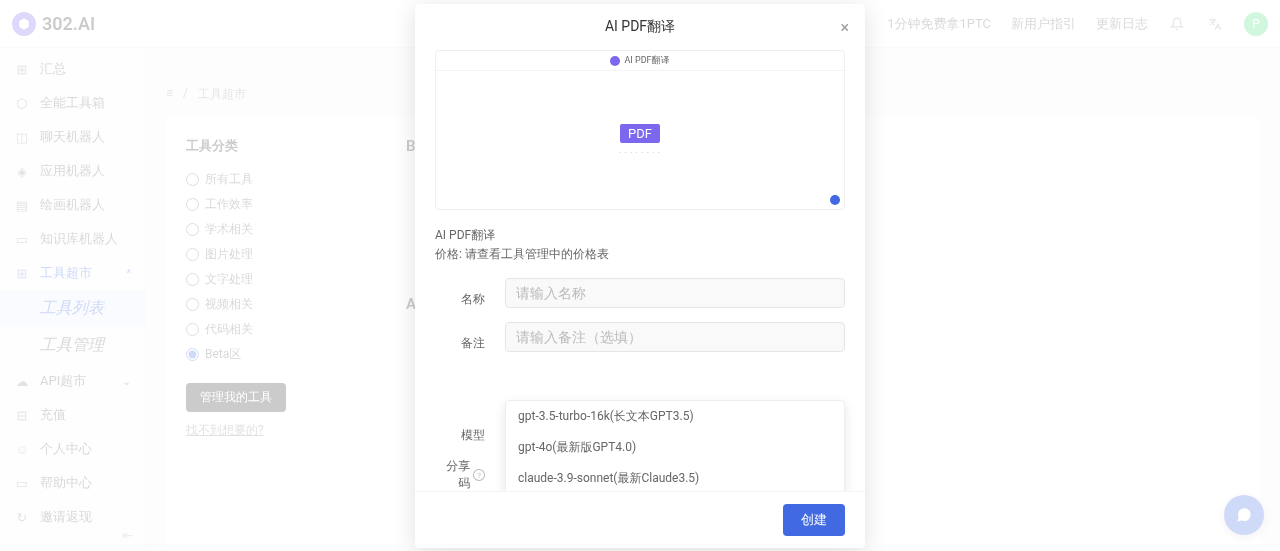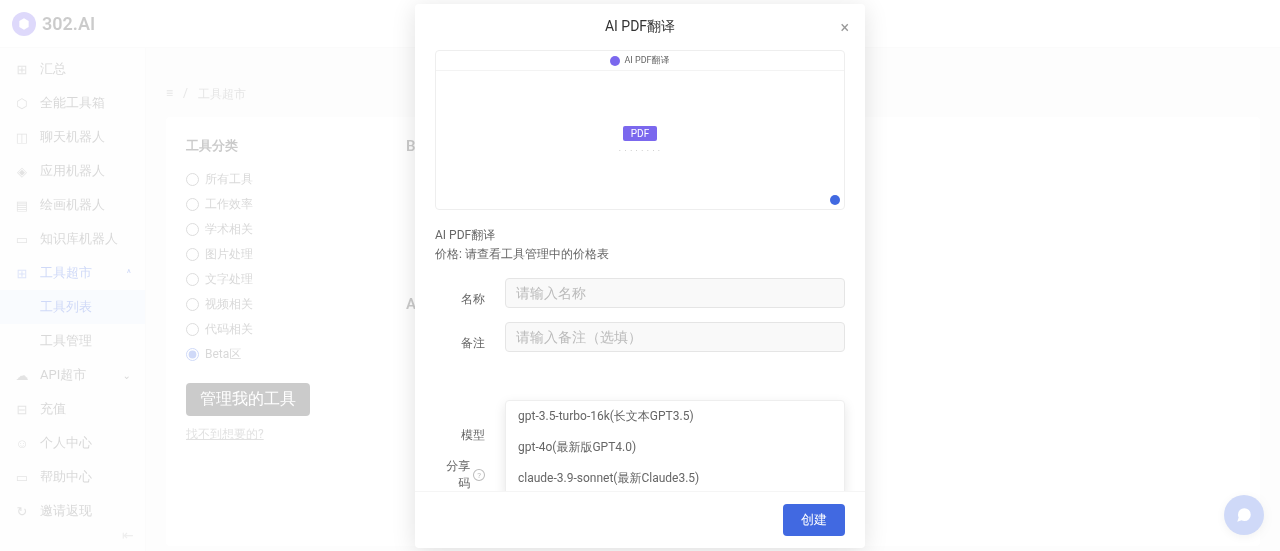--- a/index.html
+++ b/index.html
@@ -15,46 +15,46 @@
     .header-link { cursor: pointer; }
     .header-icon { width: 18px; height: 18px; display: flex; align-items: center; justify-content: center; cursor: pointer; }
     .avatar { width: 24px; height: 24px; border-radius: 50%; background: #4ade80; color: #fff; display: flex; align-items: center; justify-content: center; font-size: 12px; }
     
     
     .sidebar { width: 146px; background: #fafafa; border-right: 1px solid #eee; padding-top: 52px; height: 100%; position: relative; }
     .nav-item { display: flex; align-items: center; gap: 10px; padding: 8px 14px; color: #666; font-size: 13px; cursor: pointer; }
     .nav-item.active { color: #4169e1; }
     .nav-item .chev { margin-left: auto; font-size: 10px; }
     .nav-icon { width: 16px; height: 16px; display: flex; align-items: center; justify-content: center; opacity: 0.7; }
-    .sub-item { padding: 8px 14px 8px 40px; font-size: 13px; color: #666; cursor: pointer; }
+    .sub-item { padding: 8px 14px 8px 40px; font-size: 16px; color: #666; cursor: pointer; font-style: italic; }
     .sub-item.active { background: #e8eef9; color: #4169e1; }
     .collapse-btn { position: absolute; bottom: 8px; left: 122px; color: #bbb; cursor: pointer; font-size: 14px; }
     
     
     .main { flex: 1; padding-top: 72px; height: 100%; overflow: hidden; }
     .breadcrumb { padding: 14px 20px; font-size: 12px; color: #999; display: flex; gap: 10px; }
     .content-panel { background: #fff; margin: 0 20px; padding: 20px; height: calc(100% - 50px); border-radius: 4px; display: flex; gap: 40px; }
     .category-panel { width: 180px; }
     .cat-title { font-size: 13px; font-weight: 600; color: #333; margin-bottom: 12px; }
     .radio-item { display: flex; align-items: center; gap: 6px; padding: 4px 0; font-size: 12px; color: #666; cursor: pointer; }
     .radio-item input { accent-color: #4169e1; }
-    .manage-btn { margin-top: 16px; background: #333; color: #fff; padding: 6px 14px; border: none; border-radius: 4px; font-size: 16px; cursor: pointer; }
+    .manage-btn { margin-top: 16px; background: #333; color: #fff; padding: 6px 14px; border: none; border-radius: 4px; font-size: 12px; cursor: pointer; }
     .help-link { margin-top: 10px; font-size: 12px; color: #888; text-decoration: underline; cursor: pointer; }
     
     
     .modal-overlay { position: absolute; inset: 0; background: rgba(255,255,255,0.75); z-index: 10; display: flex; justify-content: center; }
     .modal { width: 450px; background: #fff; border-radius: 4px; box-shadow: 0 4px 24px rgba(0,0,0,0.12); margin-top: 4px; max-height: 544px; display: flex; flex-direction: column; }
     .modal-header { padding: 14px 20px; display: flex; align-items: center; justify-content: center; position: relative; }
     .modal-title { font-size: 14px; color: #333; }
     .modal-close { position: absolute; right: 16px; color: #999; cursor: pointer; font-size: 16px; }
     .modal-body { flex: 1; overflow-y: auto; padding: 0 20px; }
     .preview-box { border: 1px solid #eee; border-radius: 4px; height: 160px; margin-bottom: 16px; position: relative; overflow: hidden; background: #fff; }
     .preview-inner-header { height: 20px; display: flex; align-items: center; justify-content: center; gap: 4px; font-size: 9px; color: #666; border-bottom: 1px solid #f3f3f3; }
     .preview-inner-body { display: flex; align-items: center; justify-content: center; height: calc(100% - 20px); flex-direction: column; gap: 6px; }
-    .preview-badge { background: #7b68ee; color: #fff; font-size: 10px; padding: 2px 8px; border-radius: 2px; }
+    .preview-badge { background: #7b68ee; color: #fff; font-size: 13px; padding: 2px 8px; border-radius: 2px; }
     .preview-caption { font-size: 7px; color: #aaa; letter-spacing: 1px; }
     .preview-bubble { position: absolute; bottom: 4px; right: 4px; width: 10px; height: 10px; background: #4169e1; border-radius: 50%; }
     .modal-desc { font-size: 12px; color: #666; line-height: 1.6; margin-bottom: 14px; }
     .form-row { display: flex; align-items: flex-end; gap: 20px; margin-bottom: 14px; }
     .form-label { width: 50px; text-align: right; font-size: 12px; color: #666; display: flex; align-items: center; justify-content: flex-end; gap: 3px; }
     .help-circle { width: 12px; height: 12px; border-radius: 50%; border: 1px solid #bbb; display: inline-flex; align-items: center; justify-content: center; font-size: 8px; color: #bbb; }
     .form-input { flex: 1; height: 30px; border: 1px solid #e5e5e5; border-radius: 4px; background: #f9f9f9; padding: 0 10px; font-size: 14px; color: #333; }
     .form-input::placeholder { color: #bbb; }
     .form-select { flex: 1; height: 30px; border: 1px solid #4169e1; border-radius: 4px; padding: 0 10px; font-size: 12px; display: flex; align-items: center; justify-content: space-between; color: #bbb; background: #fff; position: relative; margin-top: 48px; }
     .select-cursor { width: 1px; height: 14px; background: #333; display: inline-block; animation: blink 1s infinite; }
@@ -76,20 +76,38 @@
 
   <div class="header">
     <div class="logo-area">
       <div class="logo-icon">
         <svg width="14" height="14" viewBox="0 0 24 24" fill="white">
             <path d="M12 2L4 7v10l8 5 8-5V7z"></path>
           </svg>
       </div>
       <span class="logo-text">302.AI</span>
     </div>
+    <div class="header-right">
+      <span class="header-link">1分钟免费拿1PTC</span>
+      <span class="header-link">新用户指引</span>
+      <span class="header-link">更新日志</span>
+      <span class="header-icon">
+        <svg width="14" height="14" viewBox="0 0 24 24" fill="none" stroke="#999" stroke-width="2">
+            <path d="M18 8A6 6 0 0 0 6 8c0 7-3 9-3 9h18s-3-2-3-9M13.73 21a2 2 0 0 1-3.46 0"></path>
+          </svg>
+      </span>
+      <span class="header-icon">
+        <svg width="14" height="14" viewBox="0 0 24 24" fill="none" stroke="#999" stroke-width="2">
+            <path d="M5 8l6 6M4 14l6-6 2-3M2 5h12M7 2h1M22 22l-5-10-5 10M14 18h6"></path>
+          </svg>
+      </span>
+      <div class="avatar">
+        <span>P</span>
+      </div>
+    </div>
   </div>
 
   <div class="sidebar">
     <div class="nav-item">
         <span class="nav-icon">⊞</span>
         <span>汇总</span>
       </div>
     <div class="nav-item">
         <span class="nav-icon">⬡</span>
         <span>全能工具箱</span>

